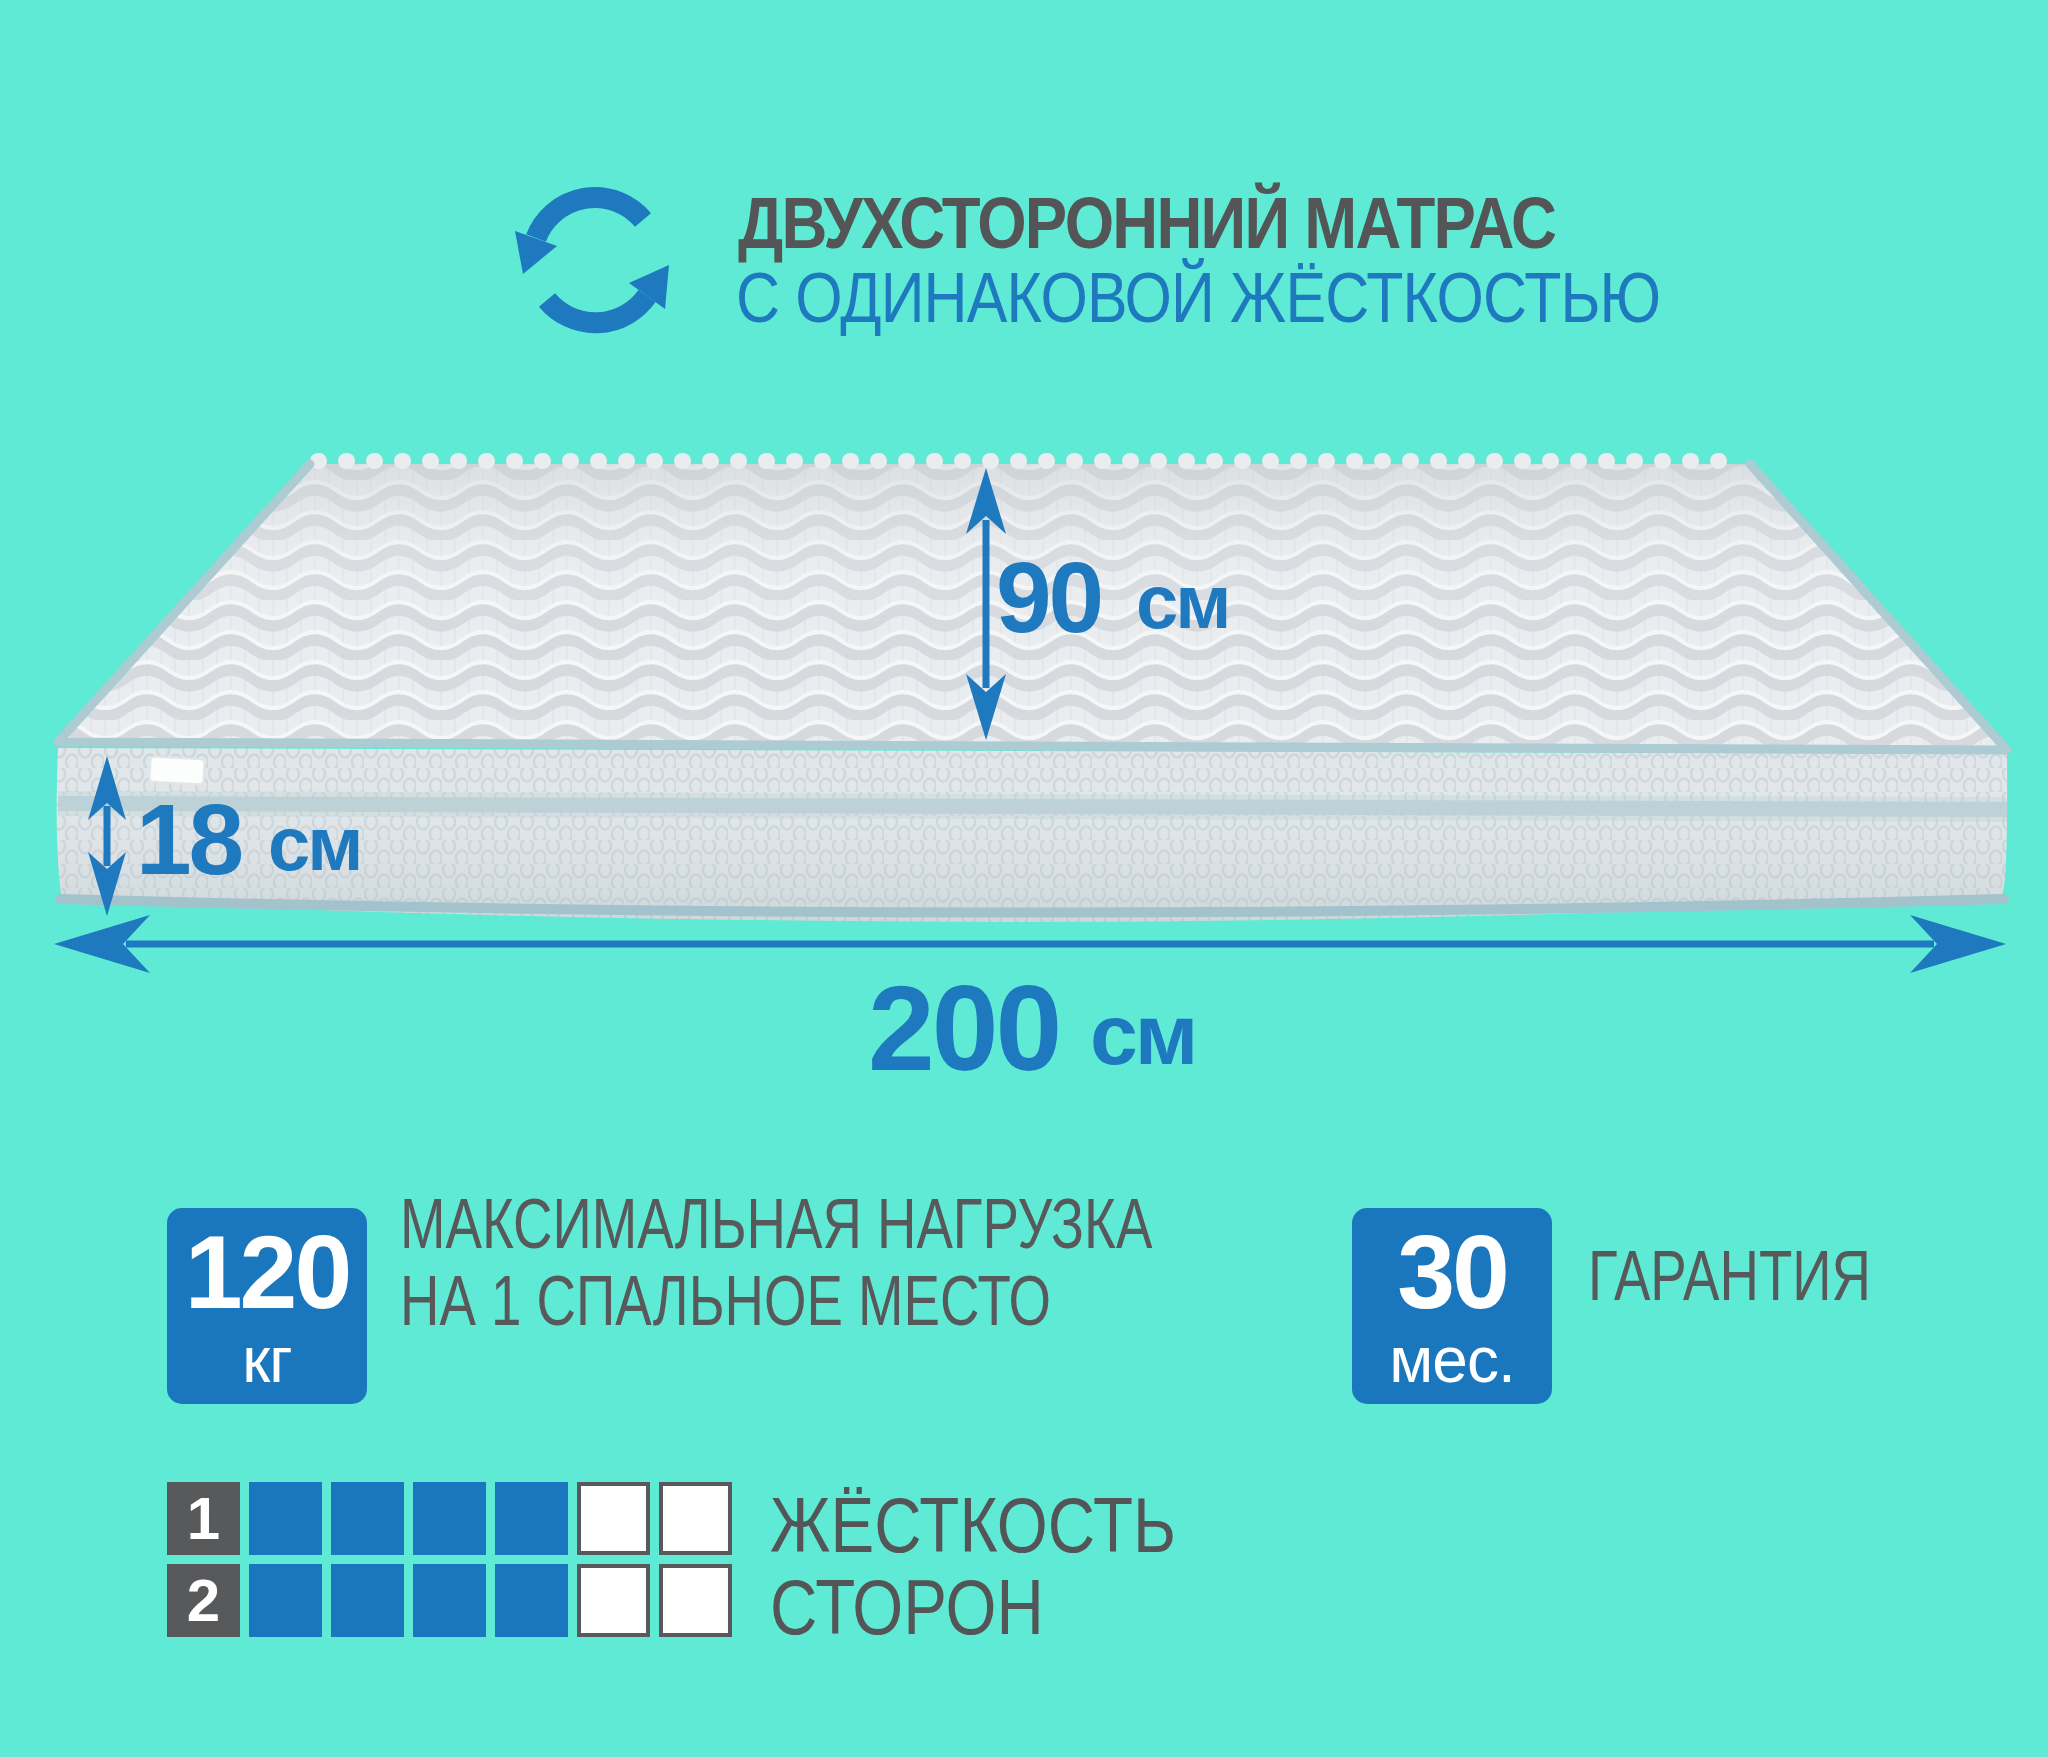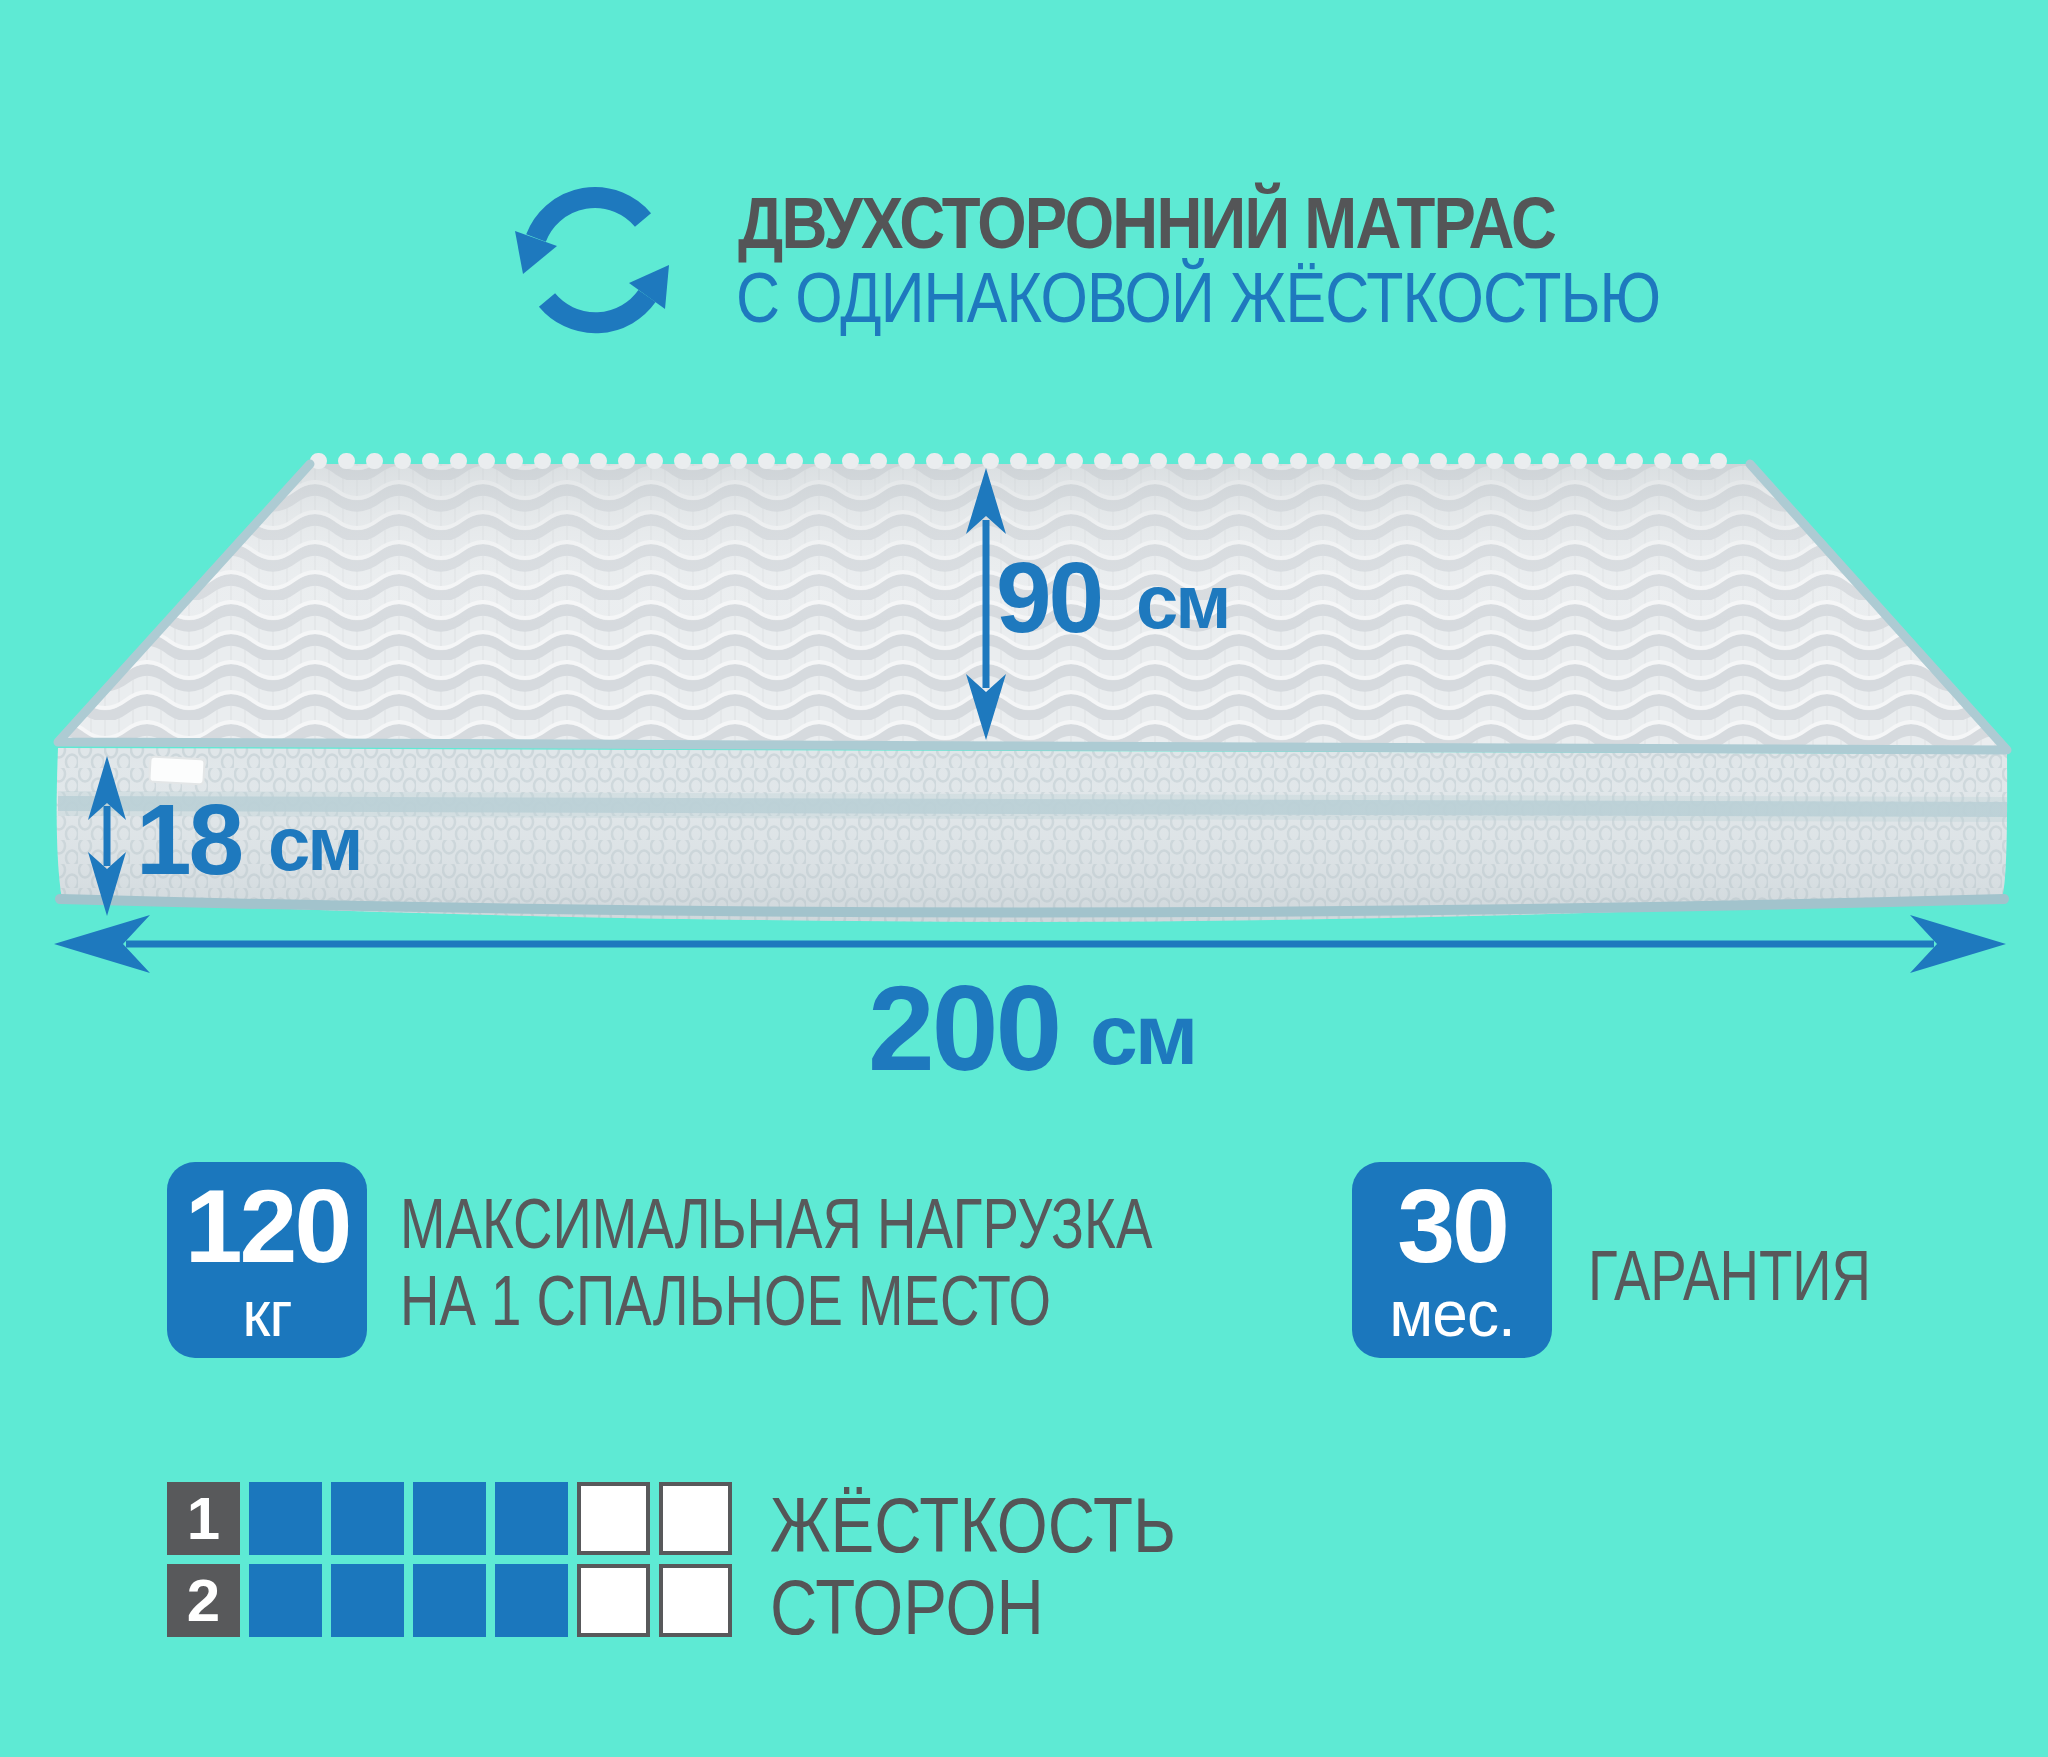--- a/index.html
+++ b/index.html
@@ -33,22 +33,22 @@
   
   .scene{position:absolute;left:0;top:0;width:2048px;height:1757px;}
   .dim-num{font-family:"Liberation Sans","DejaVu Sans",sans-serif;font-weight:bold;
     fill:var(--accent);letter-spacing:-3px;}
   .arrow-stroke{stroke:var(--accent);stroke-width:7;}
   .arrow-fill{fill:var(--accent);}
 
   
   .badge{
     position:absolute;width:200px;height:196px;background:var(--badge-blue);
-    border-radius:28px;color:#ffffff;display:flex;flex-direction:column;
-    align-items:center;justify-content:center;text-align:center;
+    border-radius:15px;color:#ffffff;display:flex;flex-direction:column;
+    align-items:center;justify-content:center;text-align:center;margin-top:46px;
   }
   .badge-value{font-size:104px;font-weight:bold;line-height:1;letter-spacing:-3px;}
   .badge-unit{font-size:64px;font-weight:normal;line-height:1;margin-top:4px;letter-spacing:-1px;}
   .feature-label{
     position:absolute;color:var(--dark-gray);font-size:70px;line-height:77px;
     transform:scaleX(.78);transform-origin:left top;white-space:nowrap;letter-spacing:0;
   }
 
   
   .firmness-rows{position:absolute;left:167px;top:1482px;}

